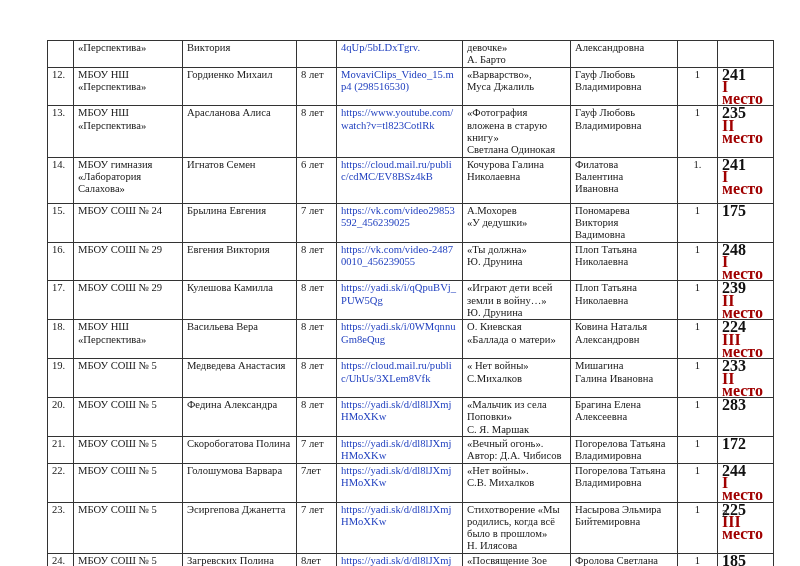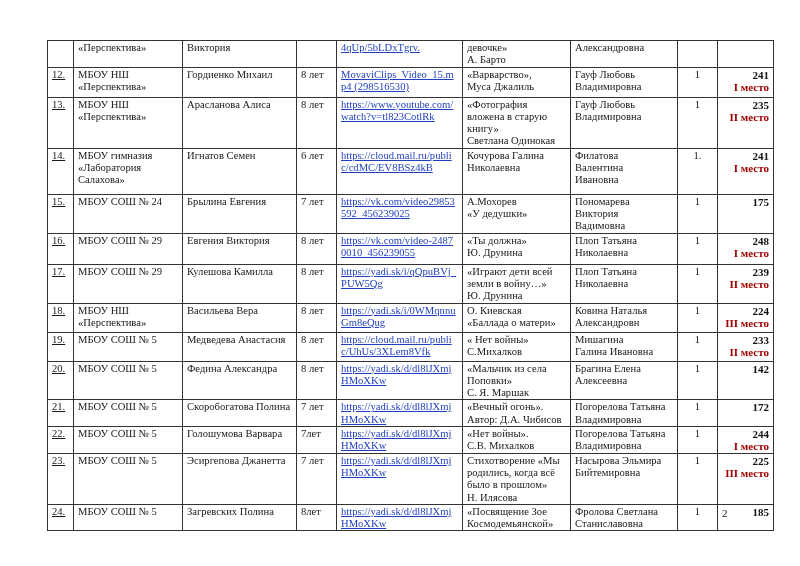--- a/index.html
+++ b/index.html
@@ -2,26 +2,26 @@
 <html><head>
 <meta charset="utf-8">
 <style>
   html, body { margin:0; padding:0; background:#ffffff; }
   body { width:800px; height:566px; position:relative; overflow:hidden;
          font-family:"Liberation Serif", "DejaVu Serif", serif; color:#1a1a1a; }
   table.t { position:absolute; left:47px; top:40px; border-collapse:collapse;
             table-layout:fixed; width:726px; font-size:10.6px; line-height:12.3px; }
   table.t td { border:1.4px solid #333; vertical-align:top; padding:1px 4px 0 4px;
                overflow:hidden; }
-  td.num { padding-left:2px;text-decoration:underline; }
+  td.num { padding-left:2px; }
   td.cnt { text-align:center; }
-  td.res { text-align:right; font-weight:bold; font-size:11px; }
+  td.res { text-align:left; font-weight:bold; font-size:16px; }
   .score { color:#111; display:block; }
   .place { color:#a00000; display:block; }
-  a.lnk { color:#1f3fbf; text-decoration:underline; word-break:break-all; }
+  a.lnk { color:#1f3fbf; word-break:break-all; }
   .ml { white-space:pre-line; }
   .pagenum { position:absolute; left:722px; top:507px; font-size:11px; }
 </style>
 </head>
 <body>
 
 <table class="t">
   <colgroup>
     <col style="width:26px">
       <col style="width:109px">
@@ -212,21 +212,21 @@
         <td class="">8 лет</td>
         <td class=""><a class="lnk">https://yadi.sk/d/dl8lJXmjHMoXKw</a></td>
         <td class="ml"> «Мальчик из села
 Поповки»
 С. Я. Маршак</td>
         <td class="ml">Брагина Елена
 Алексеевна</td>
         <td class="cnt">1</td>
         <td class="res">
           <div>
-            <span class="score">142</span>
+            <span class="score">283</span>
             <span class="place"></span>
           </div>
         </td>
       </tr>
       <tr style="height: 26px;">
         <td class="num">21.</td>
         <td class="ml">МБОУ СОШ № 5</td>
         <td class="ml">Скоробогатова Полина</td>
         <td class="">7 лет</td>
         <td class=""><a class="lnk">https://yadi.sk/d/dl8lJXmjHMoXKw</a></td>

